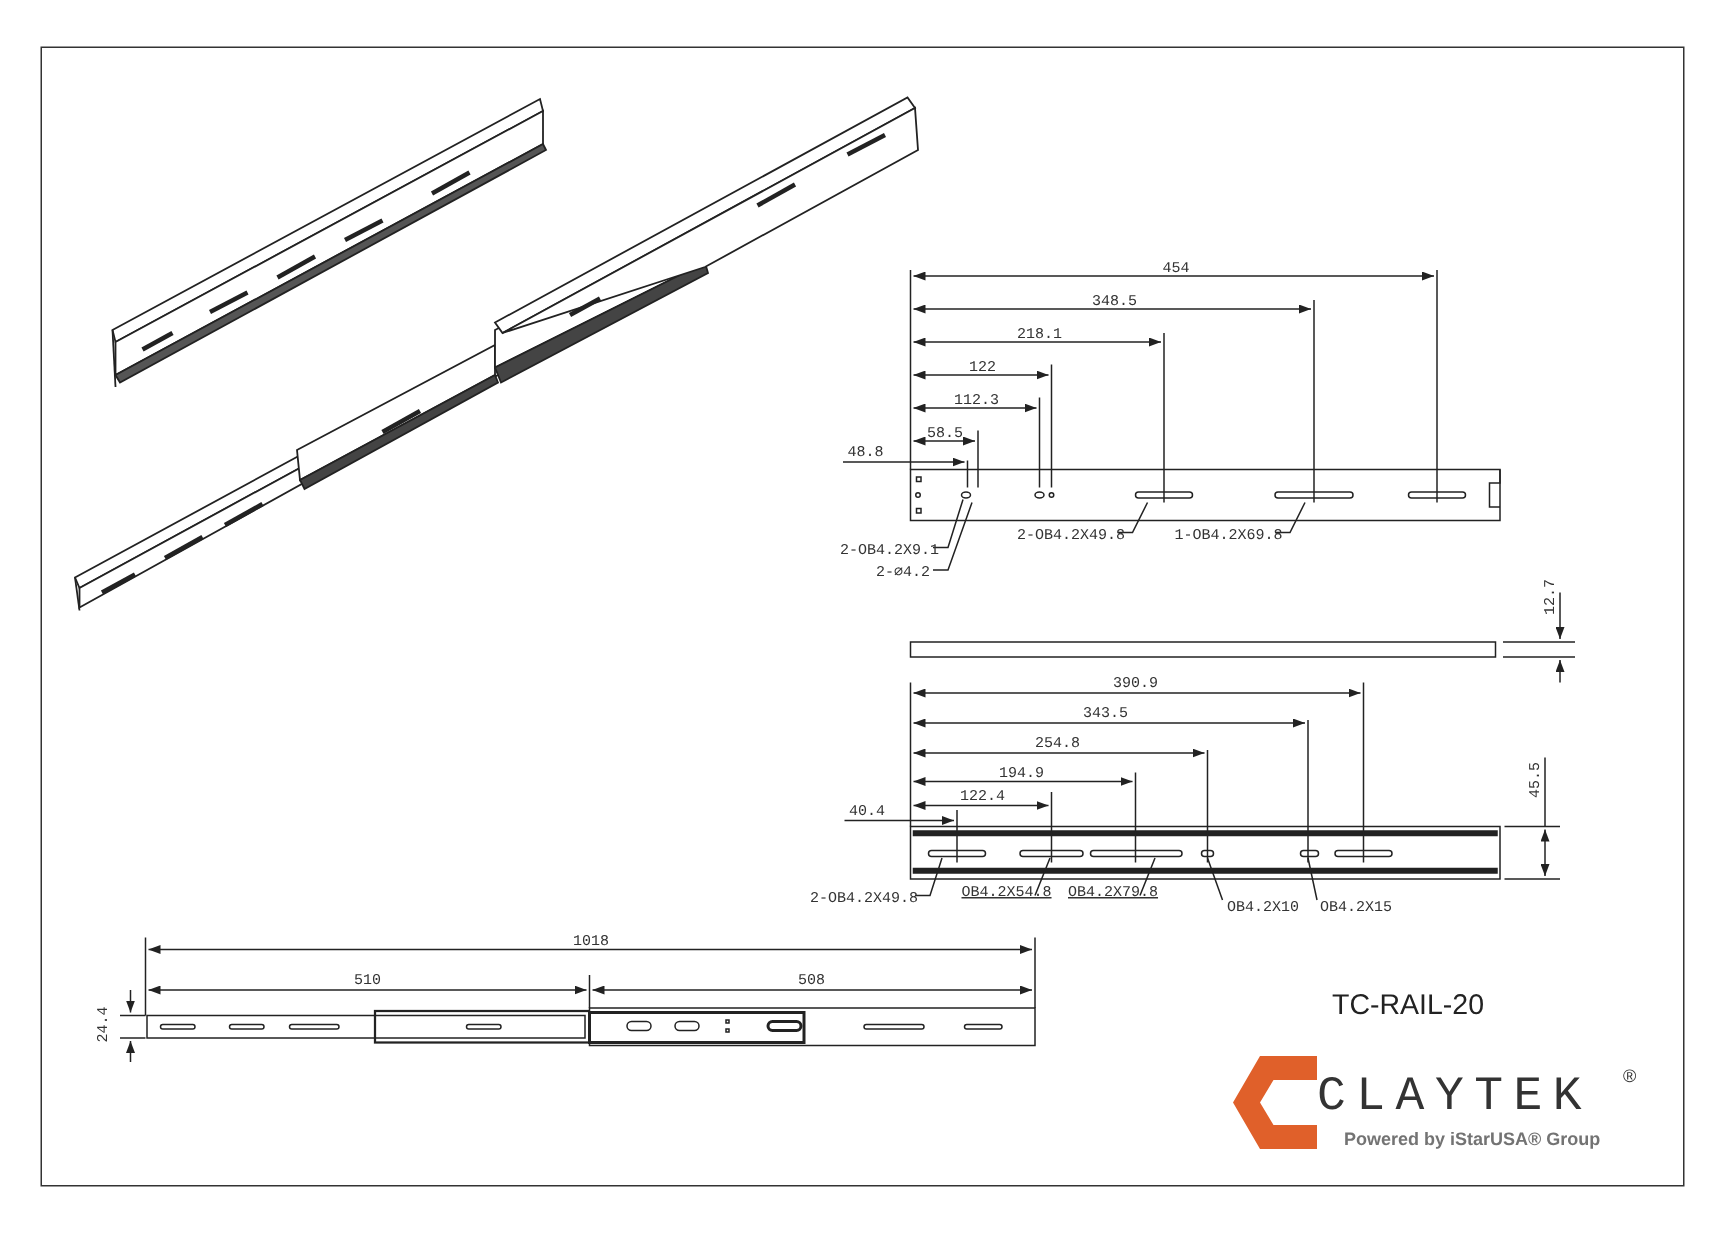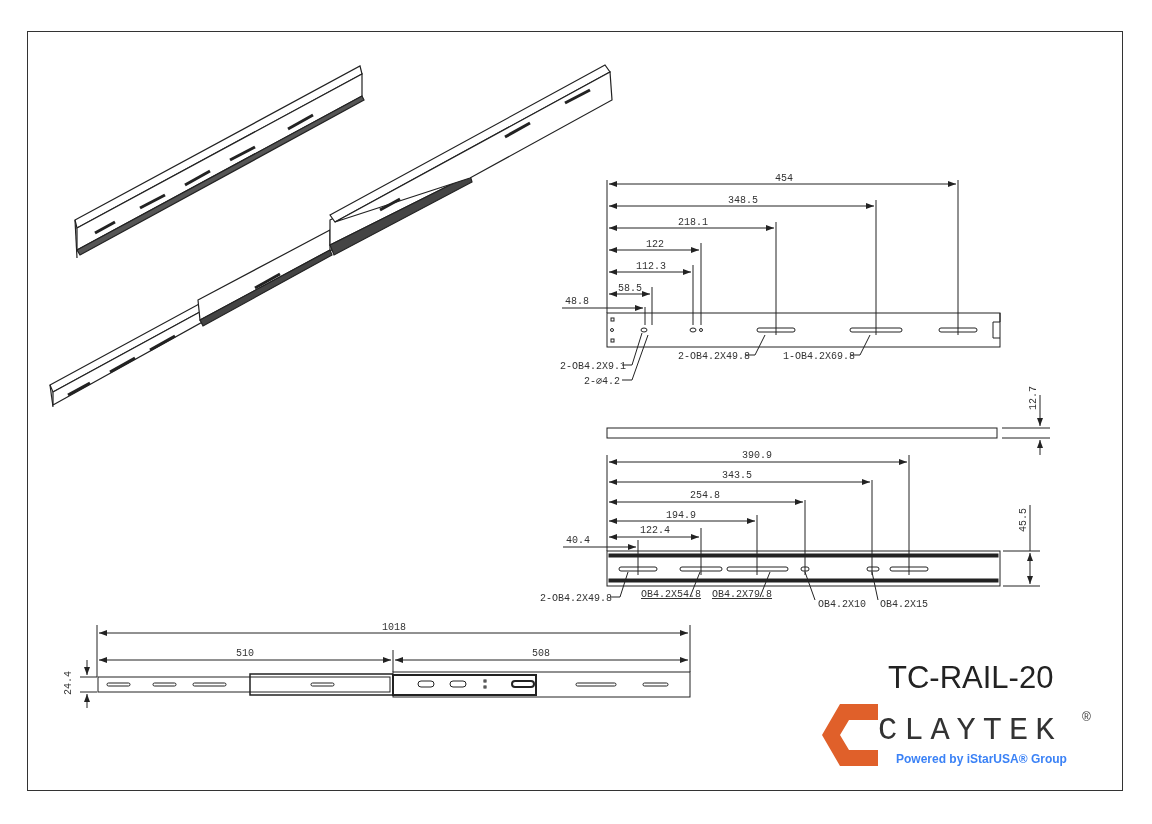--- a/index.html
+++ b/index.html
@@ -1,24 +1,24 @@
 <!DOCTYPE html>
 <html><head>
 <meta charset="utf-8">
 <style>
   html,body{margin:0;padding:0;background:#fff;}
   body{width:1152px;height:824px;position:relative;overflow:hidden;font-family:"DejaVu Serif",serif;}
   .frame{position:absolute;left:27px;top:31px;width:1096px;height:760px;border:1.5px solid #333;box-sizing:border-box;}
   svg{position:absolute;left:0;top:0;}
   .dim{font-family:"Liberation Mono","DejaVu Sans Mono",monospace;font-size:10px;fill:#333;}
-  .model{position:absolute;left:888px;top:660px;font-family:"Liberation Sans",sans-serif;font-size:31px;color:#222;letter-spacing:0px;}
+  .model{position:absolute;left:888px;top:660px;font-family:"Liberation Sans",sans-serif;font-size:19px;color:#222;letter-spacing:0px;}
   .logo{position:absolute;left:822px;top:700px;width:280px;height:70px;}
   .brand{position:absolute;left:878px;top:712px;font-family:Liberation Mono, monospace;font-size:32px;color:#333;letter-spacing:7px;}
   .reg{position:absolute;left:1082px;top:710px;font-family:"Liberation Sans",sans-serif;font-size:12px;color:#333;}
-  .powered{position:absolute;left:896px;top:752px;font-family:"Liberation Sans",sans-serif;font-size:12px;font-weight:bold;color:#3b82f6;text-align:right;}
+  .powered{position:absolute;left:896px;top:752px;font-family:"Liberation Sans",sans-serif;font-size:12px;font-weight:bold;color:#737373;text-align:right;}
 </style>
 </head>
 <body>
 
 <div class="frame"></div>
 
 <svg width="1152" height="824">
   <defs>
     <marker id="ar" markerWidth="8" markerHeight="6" refX="8" refY="3" orient="auto">
         <path d="M0,0 L8,3 L0,6 z" fill="#222"></path>

